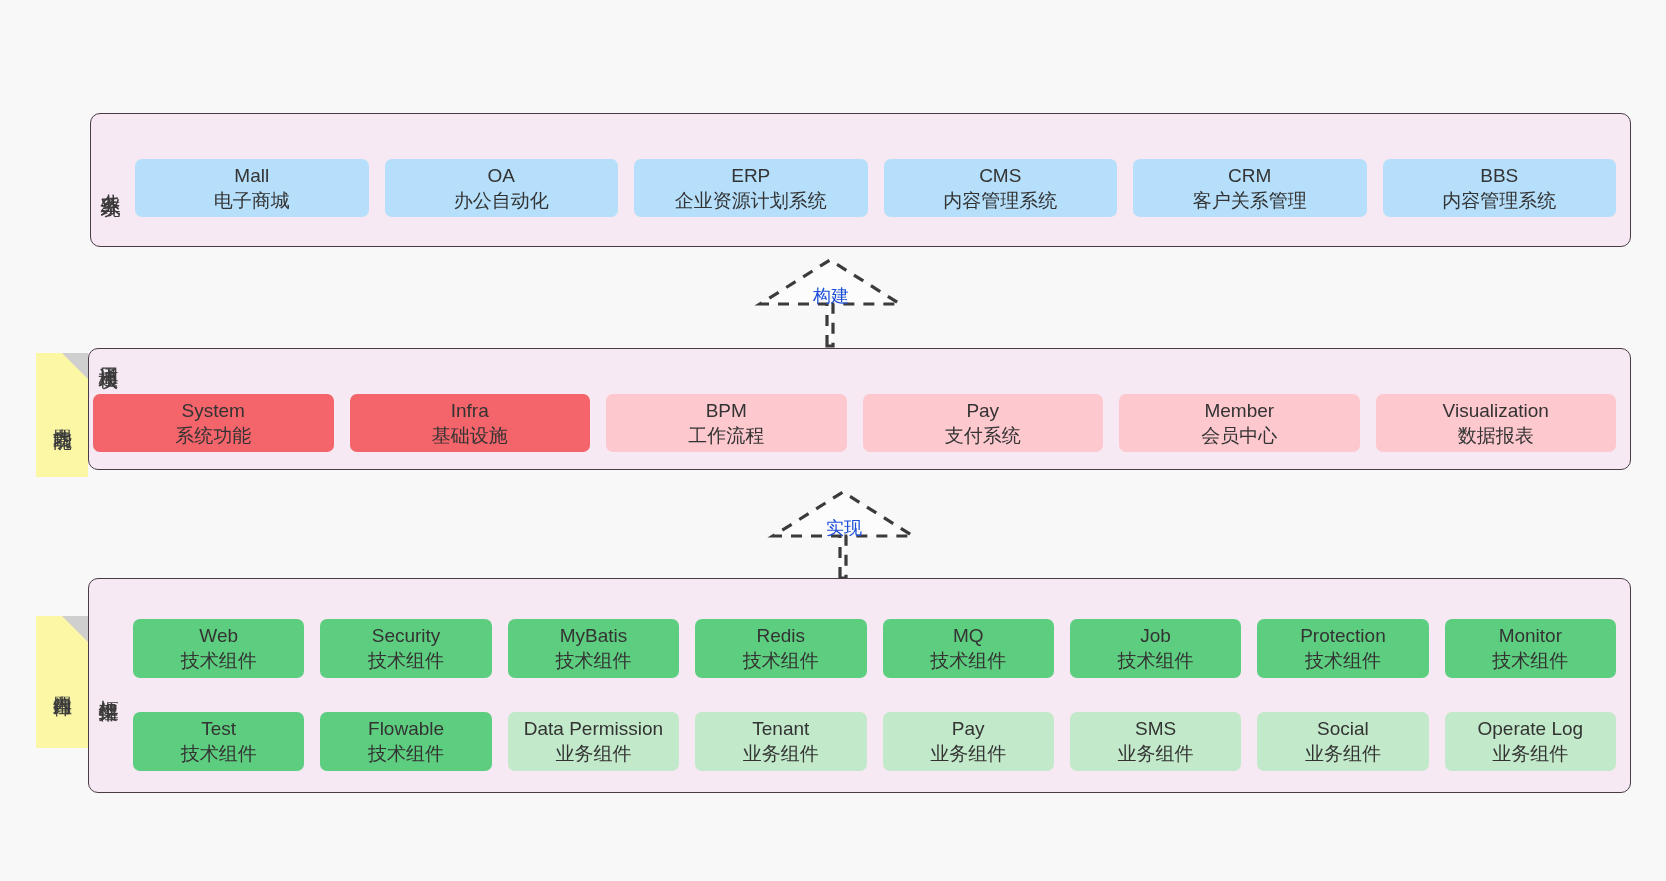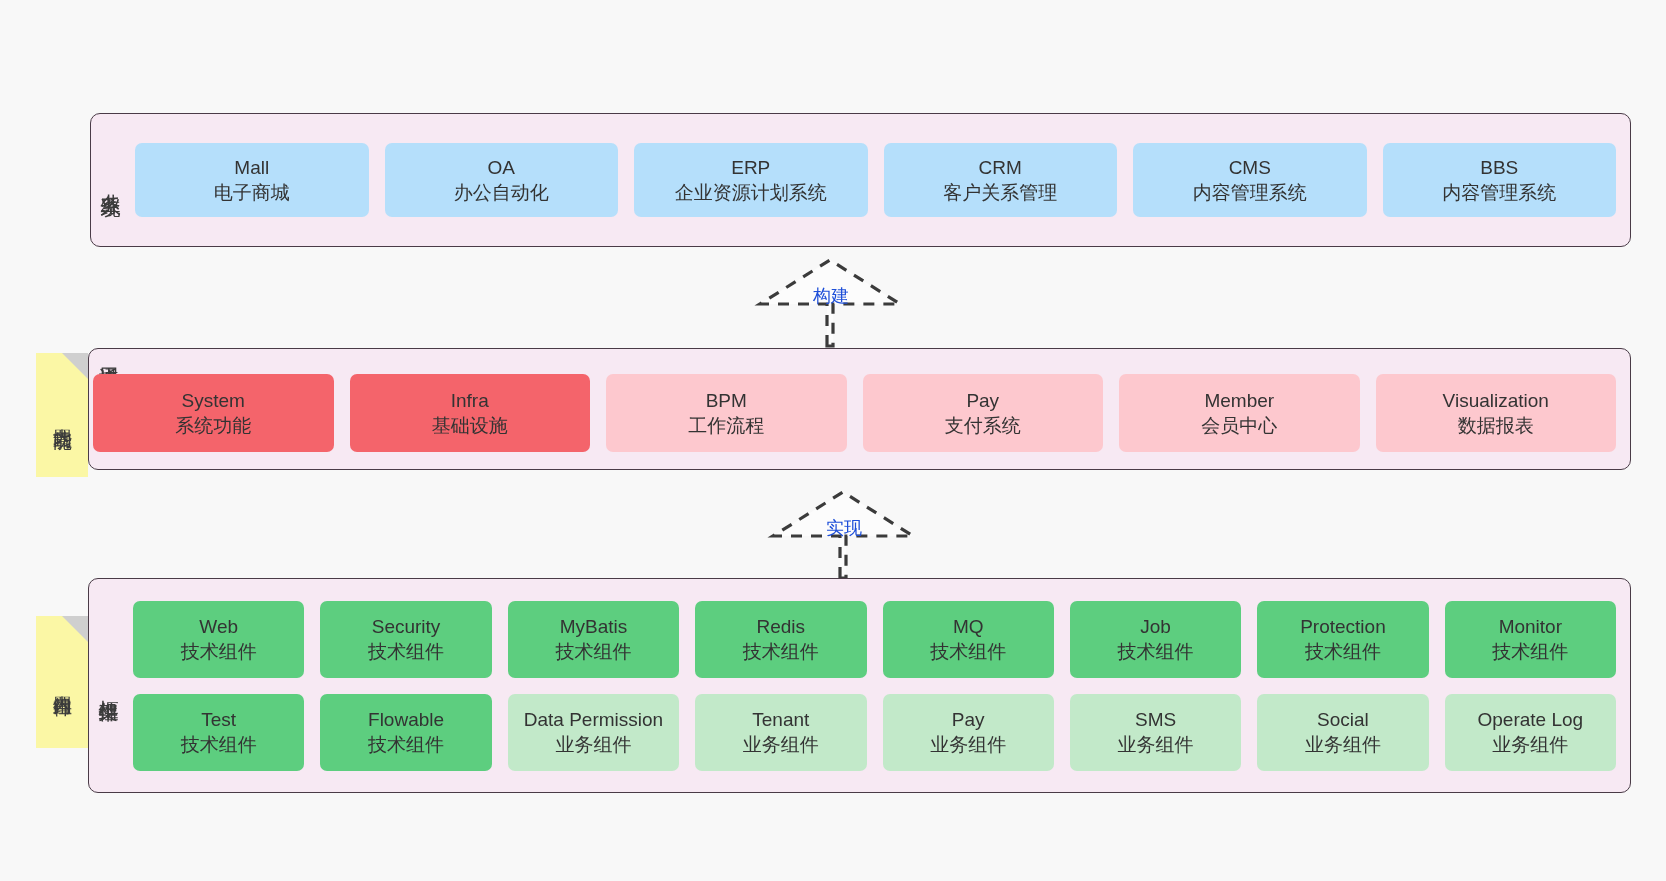--- a/index.html
+++ b/index.html
@@ -55,20 +55,21 @@
     display: flex;
     flex-direction: column;
     justify-content: center;
     gap: 16px;
     padding: 0 14px 0 4px;
   }
 
   .row {
     display: flex;
     gap: 16px;
+    align-items: flex-end;
   }
 
   
   .node {
     flex: 1 1 0;
     border-radius: 7px;
     display: flex;
     flex-direction: column;
     align-items: center;
     justify-content: center;
@@ -146,26 +147,26 @@
         </div>
         <div class="node node-blue">
           <span class="en">OA</span>
           <span class="cn">办公自动化</span>
         </div>
         <div class="node node-blue">
           <span class="en">ERP</span>
           <span class="cn">企业资源计划系统</span>
         </div>
         <div class="node node-blue">
+          <span class="en">CMS</span>
+          <span class="cn">内容管理系统</span>
+        </div>
+        <div class="node node-blue">
           <span class="en">CRM</span>
           <span class="cn">客户关系管理</span>
-        </div>
-        <div class="node node-blue">
-          <span class="en">CMS</span>
-          <span class="cn">内容管理系统</span>
         </div>
         <div class="node node-blue">
           <span class="en">BBS</span>
           <span class="cn">内容管理系统</span>
         </div>
       </div>
     </div>
   </div>
 
   <div class="arrow" style="left:755px; top:258px; width:150px; height:90px;">

